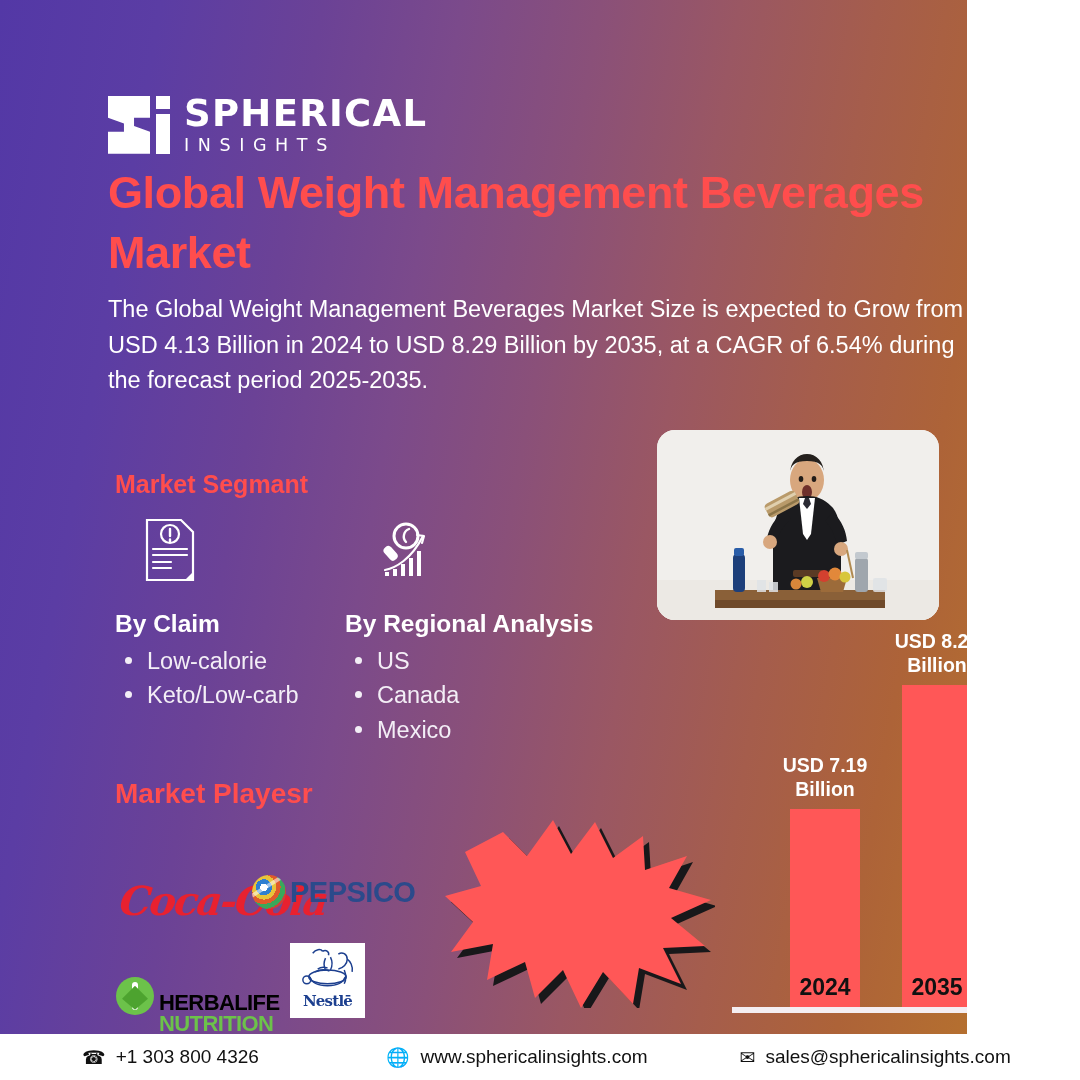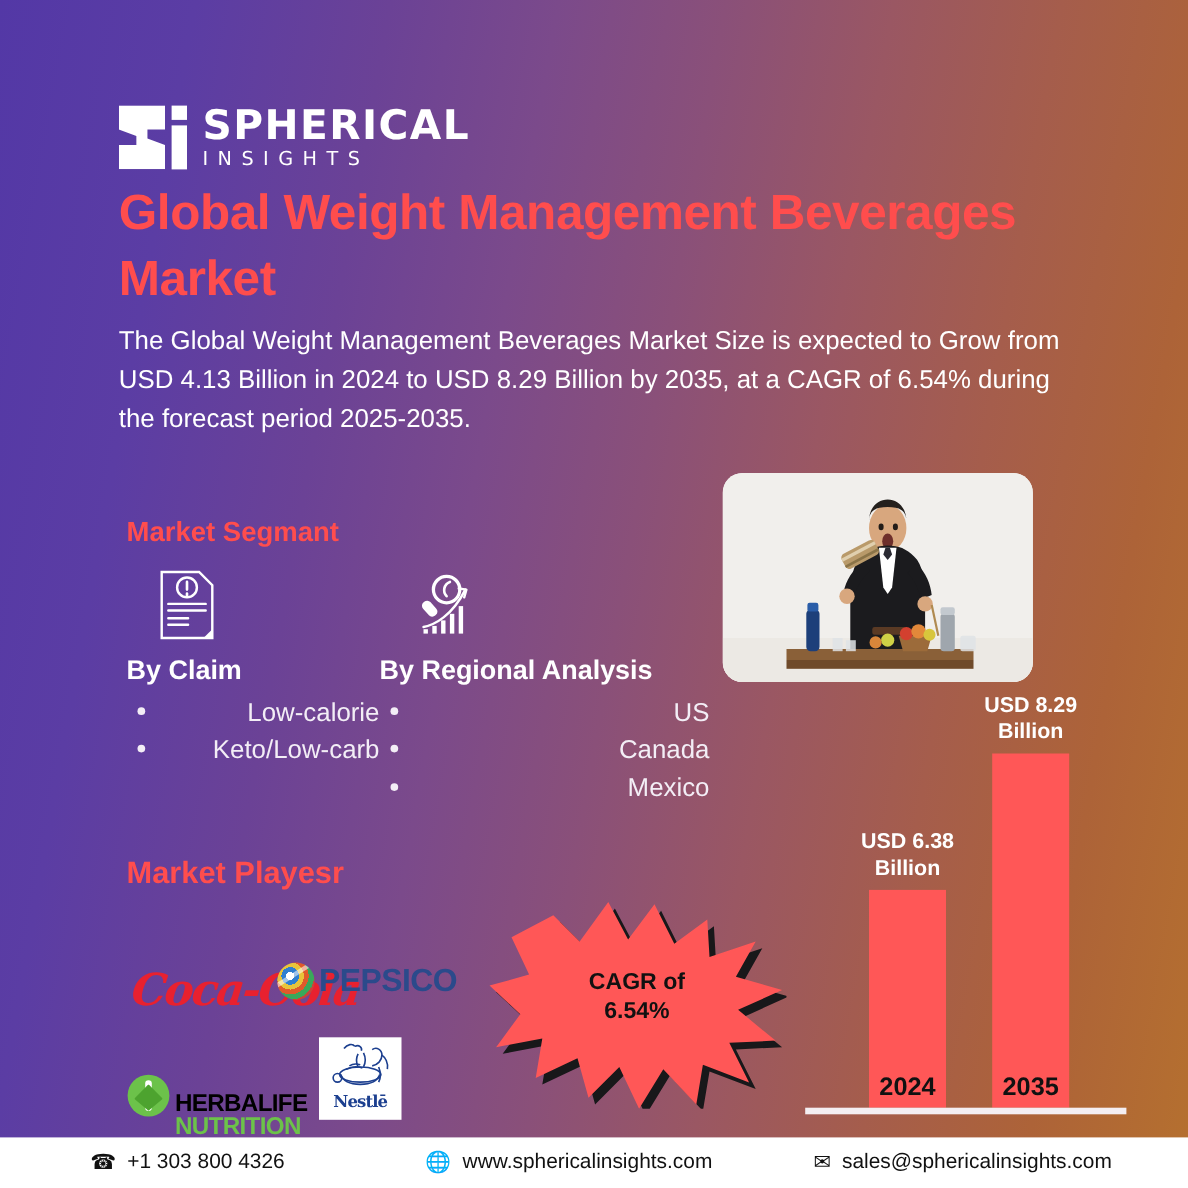--- a/index.html
+++ b/index.html
@@ -4,21 +4,21 @@
 <style>
   * { margin:0; padding:0; box-sizing:border-box; }
   html,body { width:1080px; height:1080px; }
   body {
     font-family:"DejaVu Sans", sans-serif;
     background:#fff;
     overflow:hidden;
     position:relative;
   }
   #poster {
-    position:absolute; left:0; top:0; width:1080px; height:1080px;
+    position:absolute; left:0; top:0; width:967px; height:1080px;
     background:linear-gradient(100deg,#5338a6 0%, #5b3da4 14%, #6b4296 28%, #7b4a8b 40%, #8a5079 52%, #9a5763 64%, #a55d4c 76%, #ad6338 88%, #b5702f 100%);
     overflow:hidden;
   }
   
   #logo-row { position:absolute; left:108px; top:95px; display:flex; align-items:center; gap:14px; }
   .logo-mark { width:62px; height:58px; position:relative; }
   .logo-mark .sq {
     position:absolute; left:0; top:0; width:42px; height:58px; background:#fff;
     clip-path:polygon(0 0,100% 0,100% 38%,62% 38%,62% 52%,100% 62%,100% 100%,0 100%,0 62%,38% 62%,38% 48%,0 38%);
   }
@@ -44,28 +44,27 @@
   #seg-head {
     position:absolute; left:115px; top:470px;
     color:#ff4d4d; font-size:25px; font-weight:bold;
     font-family:"Liberation Sans", sans-serif;
   }
   .seg-col { position:absolute; }
   #seg-claim { left:115px; top:512px; width:230px; }
   #seg-region { left:345px; top:512px; width:300px; }
   .seg-icon { height:70px; margin-left:28px; display:flex; align-items:flex-end; }
   .seg-title {
-    color:#fff; font-size:24.5px; font-weight:bold; margin-top:14px;
+    color:#fff; font-size:24.5px; font-weight:bold; margin-top:28px;
     font-family:"Liberation Sans", sans-serif;
   }
   .seg-list { list-style:none; margin-top:6px; }
   .seg-list li {
     color:#f3eef6; font-size:23.5px; line-height:1.46; padding-left:32px; position:relative;
     font-family:"Liberation Sans", sans-serif;
-    text-align:right;
   }
   .seg-list li::before {
     content:""; position:absolute; left:10px; top:13px;
     width:7px; height:7px; border-radius:50%; background:#f3eef6;
   }
 
   
   #play-head {
     position:absolute; left:115px; top:778px;
     color:#ff4d4d; font-size:28px; font-weight:bold;
@@ -285,26 +284,24 @@
       <rect x="216" y="148" width="14" height="14" rx="2" fill="#dfe3e6" opacity="0.85"></rect>
       <path d="M190 120l6 28" stroke="#b08a50" stroke-width="2"></path>
     </svg>
   </div>
 
   <div id="burst">
     <svg viewBox="0 0 272 196" preserveAspectRatio="none">
       <polygon points="60,20 84,44 110,8 128,42 152,10 170,46 200,24 202,58 244,44 226,76 268,88 228,106 262,134 220,136 238,172 196,156 190,192 160,160 138,196 120,158 92,186 82,150 44,168 50,132 8,140 30,110 2,84 38,74 22,40" fill="#18181a" transform="translate(6,6)"></polygon>
       <polygon points="60,20 84,44 110,8 128,42 152,10 170,46 200,24 202,58 244,44 226,76 268,88 228,106 262,134 220,136 238,172 196,156 190,192 160,160 138,196 120,158 92,186 82,150 44,168 50,132 8,140 30,110 2,84 38,74 22,40" fill="#ff5757"></polygon>
     </svg>
-    <div id="burst-label">CAGR of
-6.54%</div>
   </div>
 
   <div id="chart">
-    <div class="bar-val" id="val-2024">USD 6.38
+    <div class="bar-val" id="val-2024">USD 7.19
 Billion</div>
     <div class="bar-val" id="val-2035">USD 8.29
 Billion</div>
     <div class="bar" id="bar-2024"></div>
     <div class="bar" id="bar-2035"></div>
     <div class="bar-year" id="yr-2024">2024</div>
     <div class="bar-year" id="yr-2035">2035</div>
     <div id="baseline"></div>
   </div>
 

